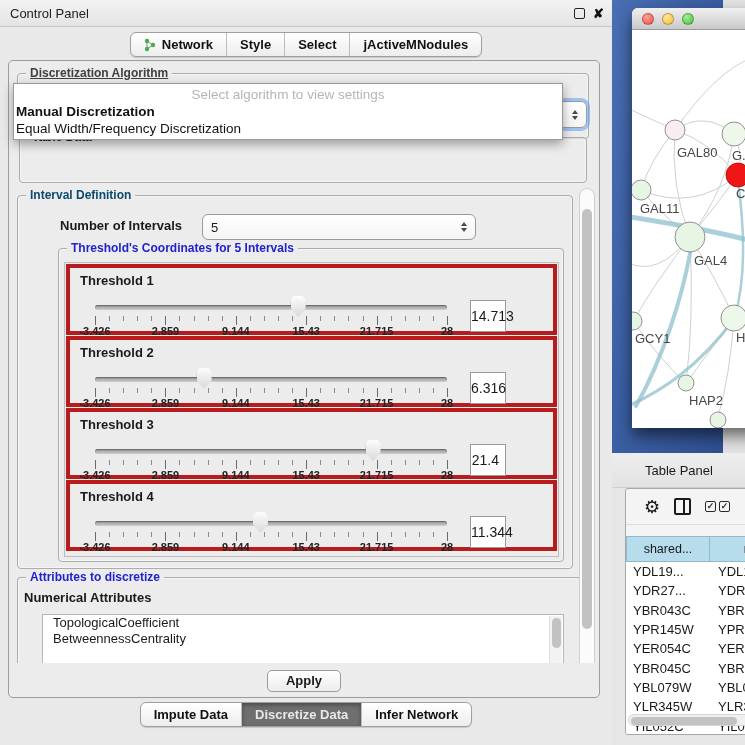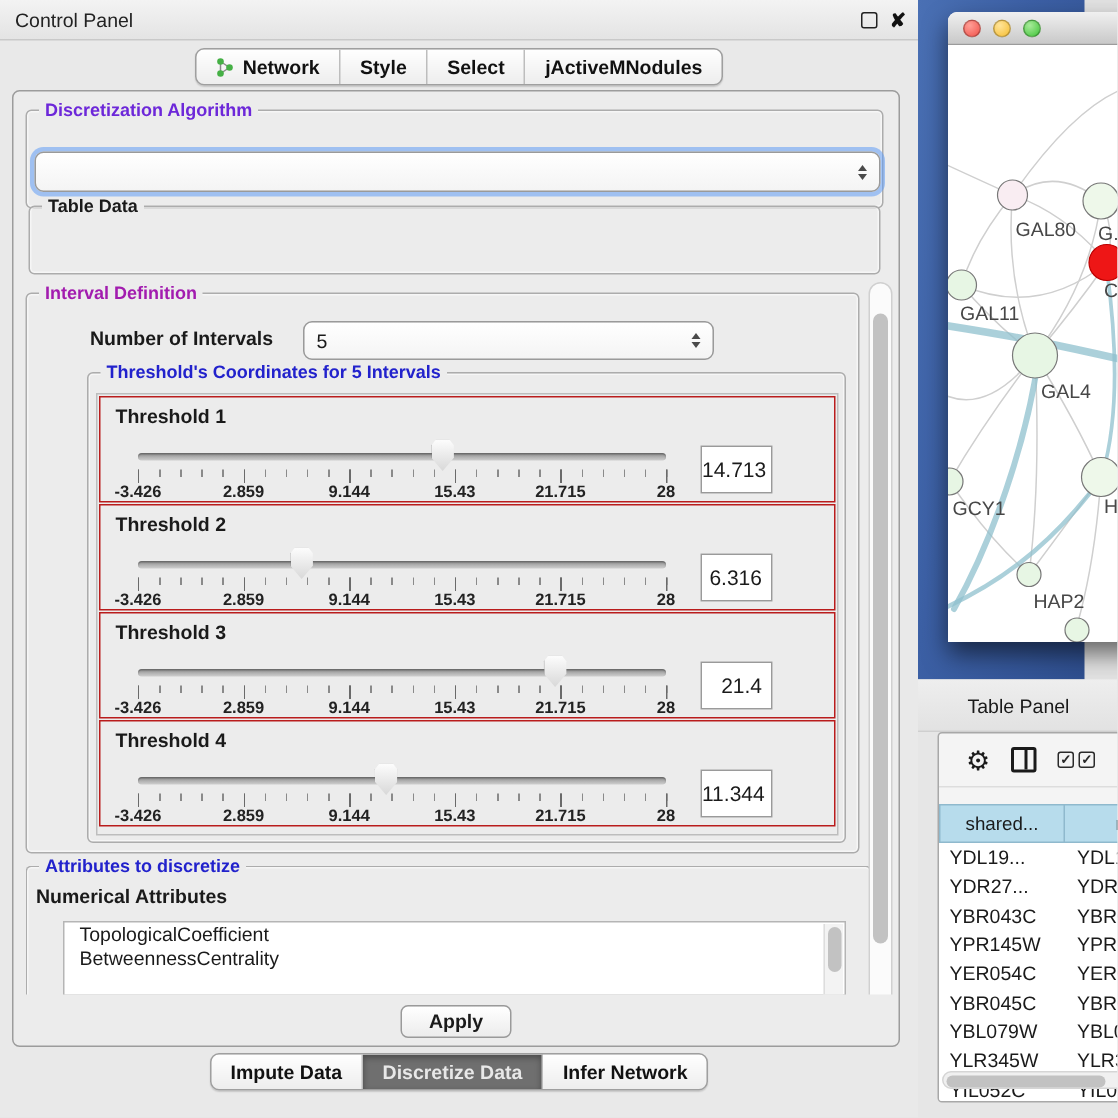--- a/index.html
+++ b/index.html
@@ -39,63 +39,63 @@
   .combo { display:flex; align-items:center; background:linear-gradient(#ffffff,#f4f4f4);
     border:1px solid #9a9a9a; border-radius:6px; padding:0 8px; font-size:13px; }
   .stepper { margin-left:auto; display:flex; flex-direction:column; align-items:center; }
   .tri-up { width:0; height:0; border-left:3.5px solid transparent; border-right:3.5px solid transparent;
     border-bottom:4.5px solid #4a4a4a; margin-bottom:2px; }
   .tri-down { width:0; height:0; border-left:3.5px solid transparent; border-right:3.5px solid transparent;
     border-top:4.5px solid #4a4a4a; }
 
   
   .algo-group { left:8px; top:12px; width:572px; height:66px; }
-  .algo-label { color:#6d28d9; }
+  .algo-label { color:#404040;text-decoration:underline; }
   .algo-combo { position:absolute; left:14px; top:40px; width:564px; height:27px;
     box-shadow:0 0 0 3px rgba(96,156,245,.55); z-index:5; }
   .algo-popup { position:absolute; left:4px; top:22px; width:550px; height:57px; background:#fff;
     border:1px solid #9a9a9a; box-shadow:0 4px 10px rgba(0,0,0,.35); z-index:50; font-size:13.5px; }
   .popup-placeholder { text-align:center; color:#b5b5b5; padding-top:3px; height:19px; }
   .popup-item { padding:0 2px; height:17px; line-height:17px; color:#111; }
   .popup-item.bold { font-weight:bold; }
 
   
   .tdata-group { left:10px; top:76px; width:568px; height:46px; }
   .tdata-combo { position:absolute; left:10px; top:14px; width:548px; height:26px; }
 
   
   .v-scrollbar { position:absolute; left:570px; top:127px; width:16px; height:483px;
     background:#fbfbfb; border:1px solid #d0d0d0; border-radius:8px; }
   .v-thumb { position:absolute; left:2px; top:20px; width:10px; height:420px; background:#c2c2c2; border-radius:6px; }
 
   
   .interval-group { left:8px; top:134px; width:556px; height:374px; }
-  .green { color:#a21caf; }
+  .green { color:#0c4a6e; }
   .blue { color:#2222cc; }
   .noi-label { position:absolute; left:42px; top:22px; font-size:13px; font-weight:bold; }
   .noi-spinner { position:absolute; left:184px; top:18px; width:274px; height:26px; }
   .thr-group { position:absolute; left:40px; top:52px; width:506px; height:314px; }
   .thr-stack { position:absolute; left:5px; top:13px; width:495px; height:295px; border:1px solid #bdbdbd; }
 
-  .thr-panel { position:relative; width:491px; height:71px; margin:1px; border:1px solid #b91c1c; background:#ececec; }
+  .thr-panel { position:relative; width:491px; height:71px; margin:1px; border:4px solid #b91c1c; background:#ececec; }
   .thr-name { position:absolute; left:10px; top:5px; font-size:13px; font-weight:bold; }
   .slider-area { position:absolute; left:25px; top:0; width:352px; height:71px; }
   .track { position:absolute; left:0; top:37px; width:352px; height:5px; border-radius:3px;
     background:linear-gradient(#8f8f8f,#cfcfcf); box-shadow:inset 0 1px 1px rgba(0,0,0,.3); }
   .handle { position:absolute; top:28px; width:15px; height:21px; margin-left:-7.5px;
     background:linear-gradient(#fdfdfd,#d8d8d8);
     clip-path:polygon(20% 0, 80% 0, 100% 18%, 100% 58%, 50% 100%, 0 58%, 0 18%);
     filter:drop-shadow(0 0 1px #777); }
   .ticks-minor { position:absolute; left:0; top:48px; width:353px; height:5px;
     background:repeating-linear-gradient(to right,#8a8a8a 0 1px,transparent 1px 14.08px); }
   .ticks-major { position:absolute; left:0; top:48px; width:353px; height:9px;
     background:repeating-linear-gradient(to right,#6a6a6a 0 1px,transparent 1px 70.4px); }
   .tick-labels { position:absolute; left:0; top:57px; width:352px; height:13px; }
   .tick-labels span { position:absolute; transform:translateX(-50%); font-size:11px; font-weight:bold; color:#222; white-space:nowrap; }
-  .value-box { position:absolute; left:400px; top:32px; width:48px; height:32px; background:#fff;
+  .value-box { position:absolute; left:400px; top:32px; width:36px; height:32px; background:#fff;
     border:1px solid #9a9a9a; font-size:14px; text-align:right; line-height:30px; padding-right:6px; }
 
   
   .attr-group { left:8px; top:516px; width:564px; height:96px; border-bottom:none; }
   .attr-title { position:absolute; left:6px; top:12px; font-size:13px; font-weight:bold; }
   .attr-list { position:absolute; left:24px; top:36px; width:522px; height:50px; background:#fff;
     border:1px solid #b5b5b5; overflow:hidden; font-size:13px; }
   .attr-item { padding-left:10px; height:16px; line-height:16px; }
   .list-scrollbar { position:absolute; right:1px; top:1px; width:13px; height:48px; background:#f3f3f3; border-left:1px solid #ddd; }
   .list-thumb { position:absolute; left:2px; top:2px; width:9px; height:30px; background:#c2c2c2; border-radius:5px; }
@@ -192,20 +192,25 @@
       <div class="fieldset algo-group">
         <span class="flabel algo-label">Discretization Algorithm</span>
       </div>
       <div class="combo algo-combo">
         <span class="stepper">
           <span class="tri-up"></span>
             <span class="tri-down"></span>
         </span>
       </div>
 
+      <div class="algo-popup">
+        <div class="popup-placeholder">Select algorithm to view settings</div>
+        <div class="popup-item bold">Manual Discretization</div>
+        <div class="popup-item">Equal Width/Frequency Discretization</div>
+      </div>
 
       <div class="fieldset tdata-group">
         <span class="flabel">Table Data</span>
       </div>
 
       <div class="fieldset interval-group">
         <span class="flabel green">Interval Definition</span>
 
         <span class="noi-label">Number of Intervals</span>
         <div class="combo noi-spinner">

